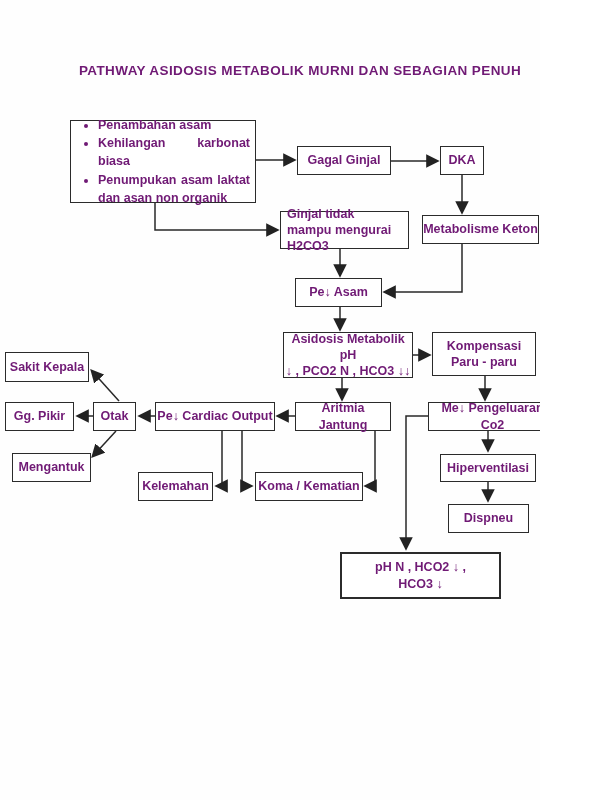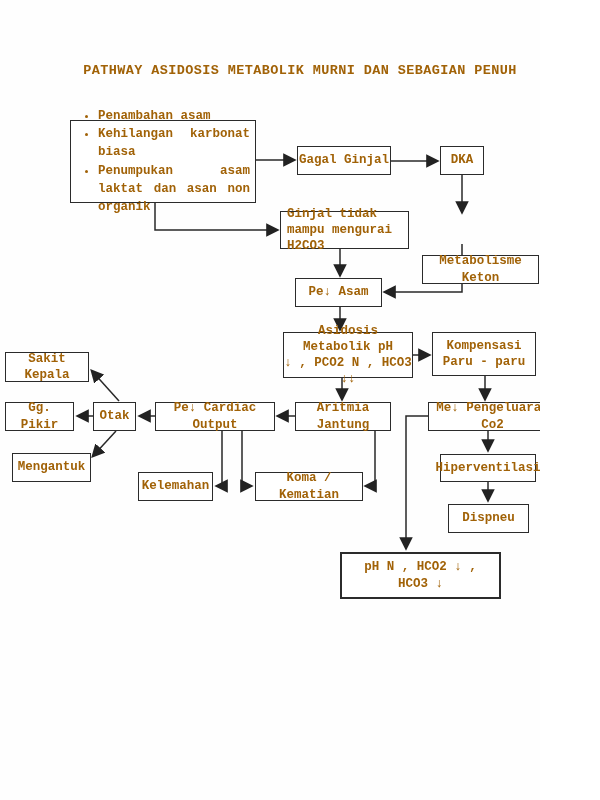--- a/index.html
+++ b/index.html
@@ -1,18 +1,18 @@
 <!DOCTYPE html>
 <html><head>
 <meta charset="utf-8">
 <style>
   html,body{margin:0;padding:0;background:#ffffff;}
   #canvas{
     position:relative;width:540px;height:800px;background:#fefefe;overflow:hidden;
-    font-family:Liberation Mono, monospace;color:#a16207;
+    font-family:Liberation Sans, sans-serif;color:#701a75;
   }
   .title{
     position:absolute;top:63px;left:0;width:600px;text-align:center;
     font-weight:bold;font-size:13.5px;letter-spacing:.4px;
   }
   .n{
     position:absolute;box-sizing:border-box;border:1.5px solid #2b2b2b;background:#fff;
     display:flex;flex-direction:column;align-items:center;justify-content:center;
     text-align:center;font-weight:bold;font-size:12.5px;line-height:1.3;
   }
@@ -20,21 +20,21 @@
   .leftalign{align-items:flex-start;text-align:left;padding:2px 6px;}
   .causes{justify-content:center;padding:4px 6px 4px 2px;}
   .causes ul{margin:8px;padding-left:26px;list-style:disc;}
   .causes li{width:152px;text-align:justify;line-height:1.45;}
   svg.wires{position:absolute;left:0;top:0;pointer-events:none;}
   
   #nd-causes{left:70px;top:120px;width:186px;height:83px;}
   #nd-gagal{left:297px;top:146px;width:94px;height:29px;}
   #nd-dka{left:440px;top:146px;width:44px;height:29px;}
   #nd-ginjal{left:280px;top:211px;width:129px;height:38px;}
-  #nd-keton{left:422px;top:215px;width:117px;height:29px;margin-top:40px;}
+  #nd-keton{left:422px;top:215px;width:117px;height:29px;}
   #nd-peasam{left:295px;top:278px;width:87px;height:29px;}
   #nd-asidosis{left:283px;top:332px;width:130px;height:46px;}
   #nd-kompensasi{left:432px;top:332px;width:104px;height:44px;}
   #nd-sakit{left:5px;top:352px;width:84px;height:30px;}
   #nd-ggpikir{left:5px;top:402px;width:69px;height:29px;}
   #nd-otak{left:93px;top:402px;width:43px;height:29px;}
   #nd-mengantuk{left:12px;top:453px;width:79px;height:29px;}
   #nd-cardiac{left:155px;top:402px;width:120px;height:29px;}
   #nd-aritmia{left:295px;top:402px;width:96px;height:29px;}
   #nd-pengeluaran{left:428px;top:402px;width:129px;height:29px;}

